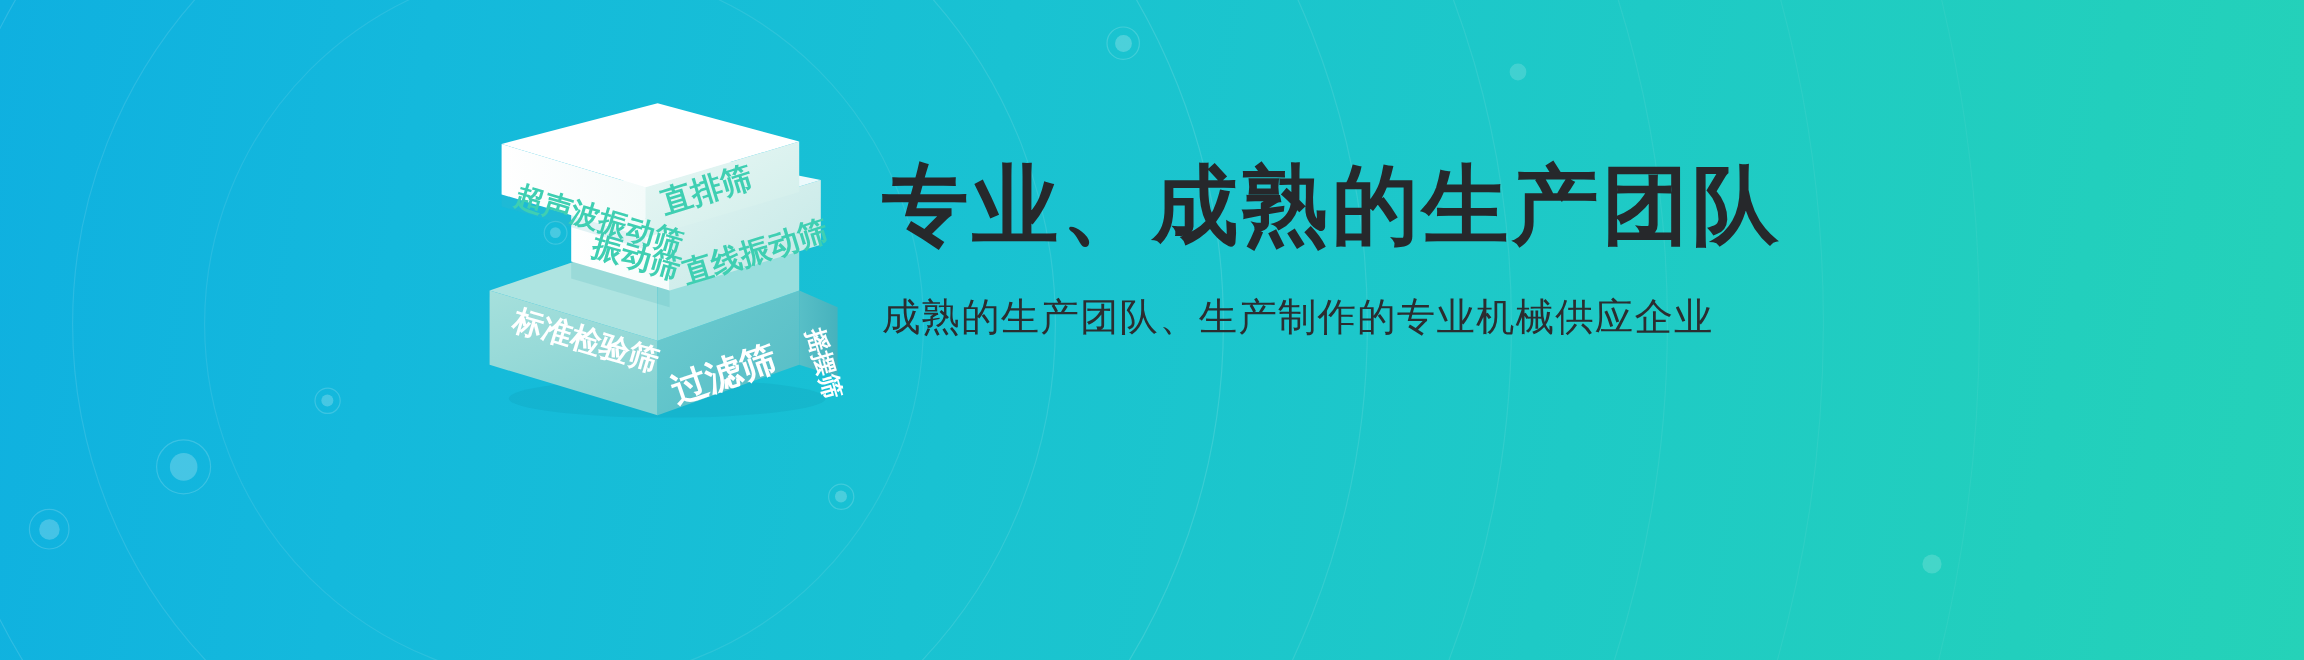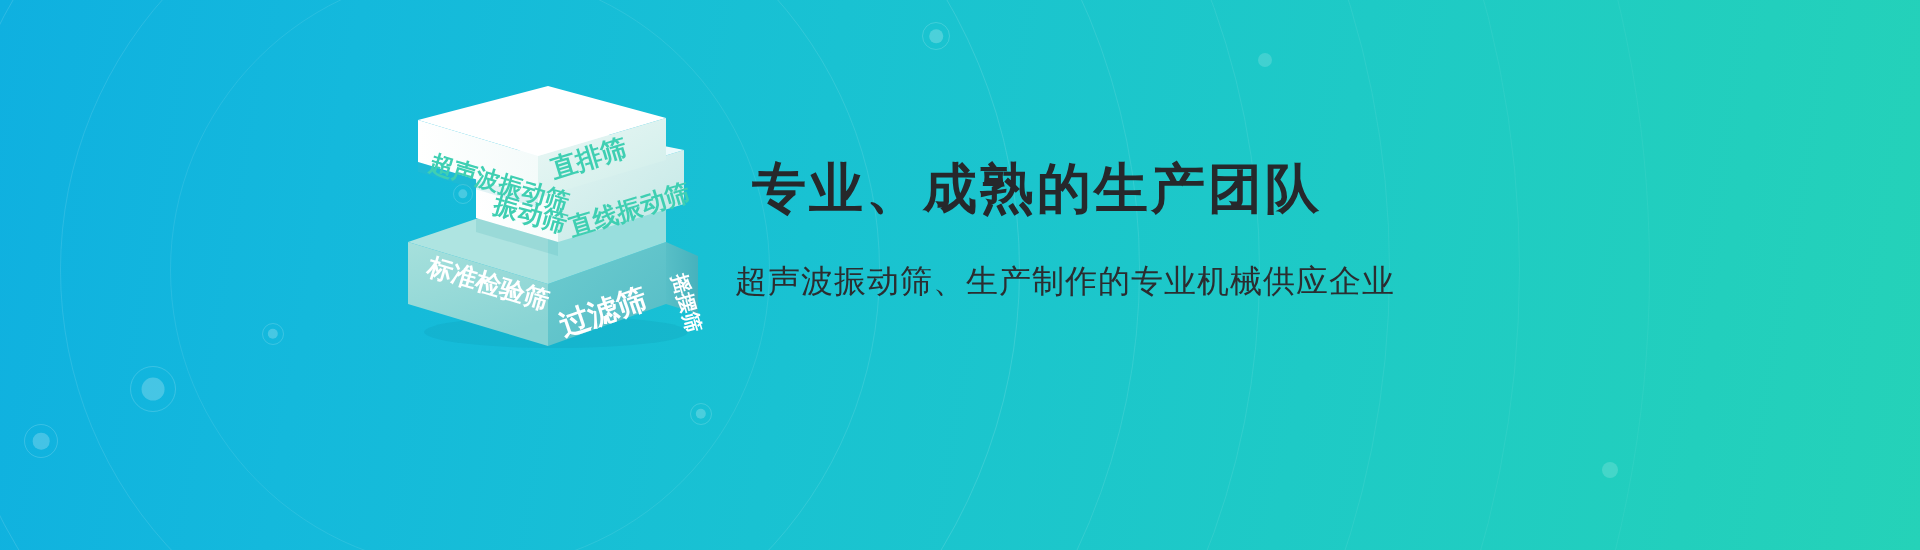--- a/index.html
+++ b/index.html
@@ -46,23 +46,23 @@
   .lbl{
     font-family:"Liberation Sans","DejaVu Sans",sans-serif;
     font-weight:700;white-space:pre;
   }
 
   
   #copy{
     position:absolute;left:735px;top:136px;width:1100px;
   }
   #headline{
-    font-size:54px;line-height:72px;letter-spacing:3px;
-    color:#26282b;font-weight:700;margin:17px;
-    font-family:Liberation Serif, serif;
+    font-size:72px;line-height:72px;letter-spacing:3px;
+    color:#26282b;font-weight:700;margin:0;
+    font-family:Liberation Sans, sans-serif;
   }
   #subhead{
     margin:36px 0 0 0;font-size:32px;line-height:40px;letter-spacing:1px;
     color:#2b2d30;font-weight:400;
     font-family:"Liberation Sans","DejaVu Sans",sans-serif;
   }
 </style>
 </head>
 <body>
 
@@ -169,16 +169,16 @@
         <text class="lbl" x="0" y="0" font-size="24" fill="#3fcfb2">超声波振动筛</text>
       </g>
       <g transform="translate(166,132) rotate(-17)">
         <text class="lbl" x="0" y="0" font-size="26" fill="#3fcfb2">直排筛</text>
       </g>
     </svg>
   </div>
 
   <div id="copy">
     <h1 id="headline">专业、成熟的生产团队</h1>
-    <p id="subhead">超声波振动筛、生产制作的专业机械供应企业</p>
+    <p id="subhead">成熟的生产团队、生产制作的专业机械供应企业</p>
   </div>
 
 </div>
 
 </body></html>

